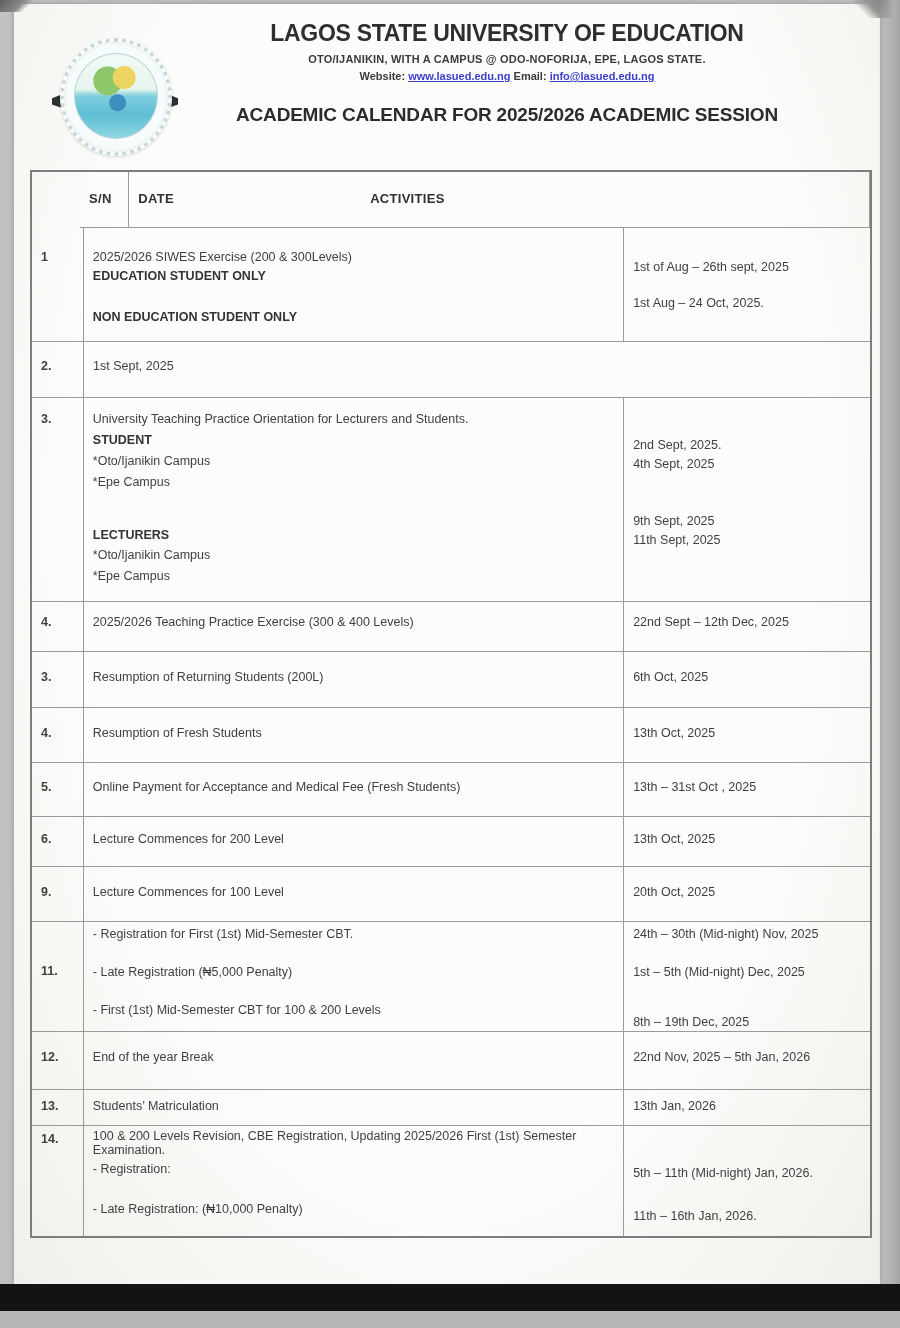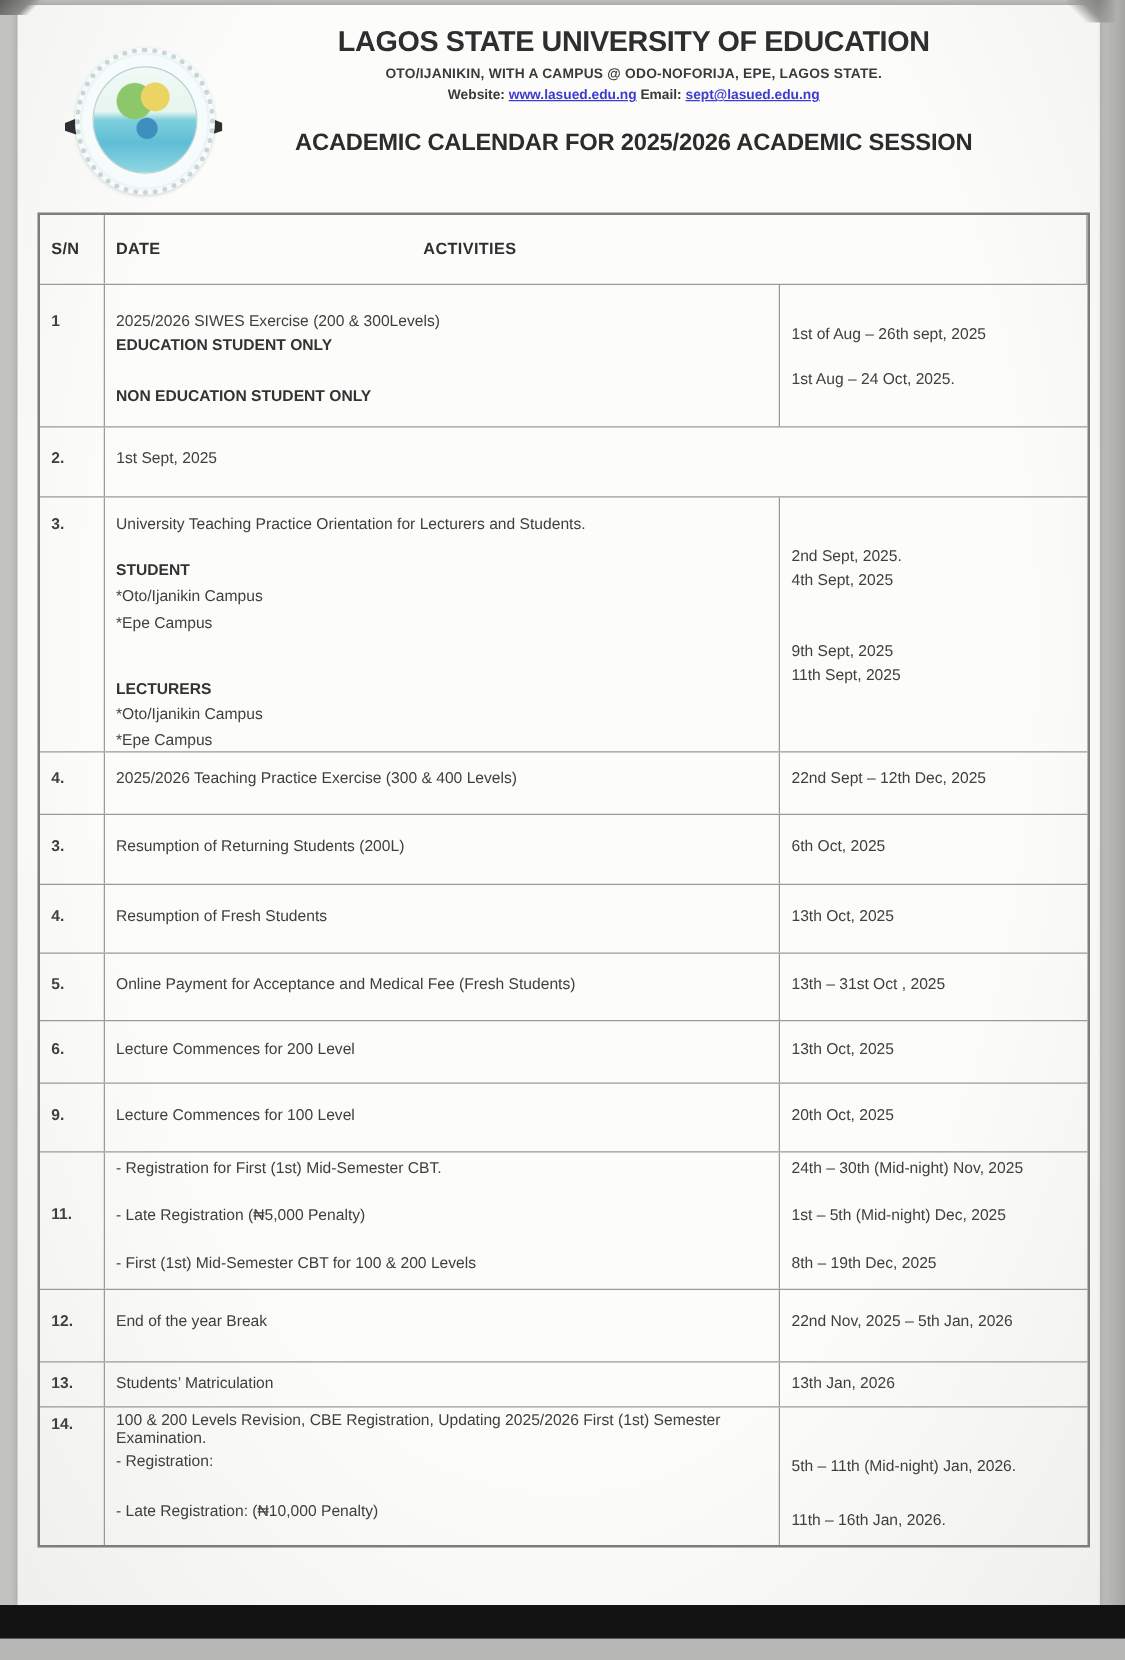--- a/index.html
+++ b/index.html
@@ -60,21 +60,21 @@
   .table {
     position:absolute; left:16px; top:166px; width:842px;
     border:2px solid #7d7d7b;
   }
   .tr { display:flex; border-bottom:1px solid #9a9a98; }
   .tr:last-child { border-bottom:none; }
   .td { overflow:hidden; }
   .td.sn  { width:52px;  border-right:1px solid #9a9a98; padding-left:9px; font-size:12.5px; font-weight:700; }
   .td.act { width:543px; border-right:1px solid #9a9a98; padding-left:9px; padding-right:6px; font-size:12.5px; }
   .td.date{ width:247px; padding-left:9px; padding-right:4px; font-size:12.5px; }
-  .hrow { height:56px; }
+  .hrow { height:56px;margin-left:48px; }
   .hrow .td { padding-top:19px; font-size:13px; font-weight:800; color:#303030; letter-spacing:0.3px; }
   .line { line-height:1.15; }
   .b { font-weight:700; color:#333; }
 </style>
 </head>
 <body>
 
 <div class="sheet">
 
   <div class="logo">
@@ -85,21 +85,21 @@
     </div>
   </div>
 
   <div class="head-block">
     <div class="uni-name">LAGOS STATE UNIVERSITY OF EDUCATION</div>
     <div class="uni-addr">OTO/IJANIKIN, WITH A CAMPUS @ ODO-NOFORIJA, EPE, LAGOS STATE.</div>
     <div class="uni-web">
       <span>Website:</span>
       <span class="link">www.lasued.edu.ng</span>
       <span>Email:</span>
-      <span class="link">sept@lasued.edu.ng</span>
+      <span class="link">info@lasued.edu.ng</span>
     </div>
     <div class="cal-title">ACADEMIC CALENDAR FOR 2025/2026 ACADEMIC SESSION</div>
   </div>
 
   <div class="table">
 
     <div class="tr hrow">
       <div class="td sn">S/N</div>
       <div class="td date">DATE</div>
       <div class="td act">ACTIVITIES</div>
@@ -122,21 +122,21 @@
       <div class="td sn" style="padding-top:17px">2.</div>
       <div class="td date" style="padding-top:17px">
         <div class="line">1st  Sept, 2025</div>
       </div>
     </div>
 
     <div class="tr" style="height:204px">
       <div class="td sn" style="padding-top:14px">3.</div>
       <div class="td act" style="padding-top:14px">
         <div class="line">University Teaching Practice Orientation for Lecturers and Students.</div>
-        <div class="line b" style="margin-top:23px">STUDENT</div>
+        <div class="line b" style="margin-top:7px">STUDENT</div>
         <div class="line" style="margin-top:6px">*Oto/Ijanikin Campus</div>
         <div class="line" style="margin-top:7px">*Epe Campus</div>
         <div class="line b" style="margin-top:38px">LECTURERS</div>
         <div class="line" style="margin-top:6px">*Oto/Ijanikin Campus</div>
         <div class="line" style="margin-top:7px">*Epe Campus</div>
       </div>
       <div class="td date" style="padding-top:40px">
         <div class="line">2nd Sept, 2025.</div>
         <div class="line" style="margin-top:5px">4th Sept, 2025</div>
         <div class="line" style="margin-top:42px">9th Sept, 2025</div>
@@ -208,21 +208,21 @@
     <div class="tr" style="height:110px">
       <div class="td sn" style="padding-top:42px">11.</div>
       <div class="td act" style="padding-top:5px">
         <div class="line">- Registration for First (1st) Mid-Semester CBT.</div>
         <div class="line" style="margin-top:24px">- Late Registration (₦5,000 Penalty)</div>
         <div class="line" style="margin-top:23px">- First (1st) Mid-Semester CBT  for 100 &amp; 200 Levels</div>
       </div>
       <div class="td date" style="padding-top:5px">
         <div class="line">24th – 30th (Mid-night) Nov, 2025</div>
         <div class="line" style="margin-top:24px">1st – 5th (Mid-night) Dec, 2025</div>
-        <div class="line" style="margin-top:23px">8th – 19th Dec, 2025</div>
+        <div class="line" style="margin-top:35px">8th – 19th Dec, 2025</div>
       </div>
     </div>
 
     <div class="tr" style="height:58px">
       <div class="td sn" style="padding-top:18px">12.</div>
       <div class="td act" style="padding-top:18px">
         <div class="line">End of the year Break</div>
       </div>
       <div class="td date" style="padding-top:18px">
         <div class="line">22nd Nov, 2025 – 5th Jan, 2026</div>

